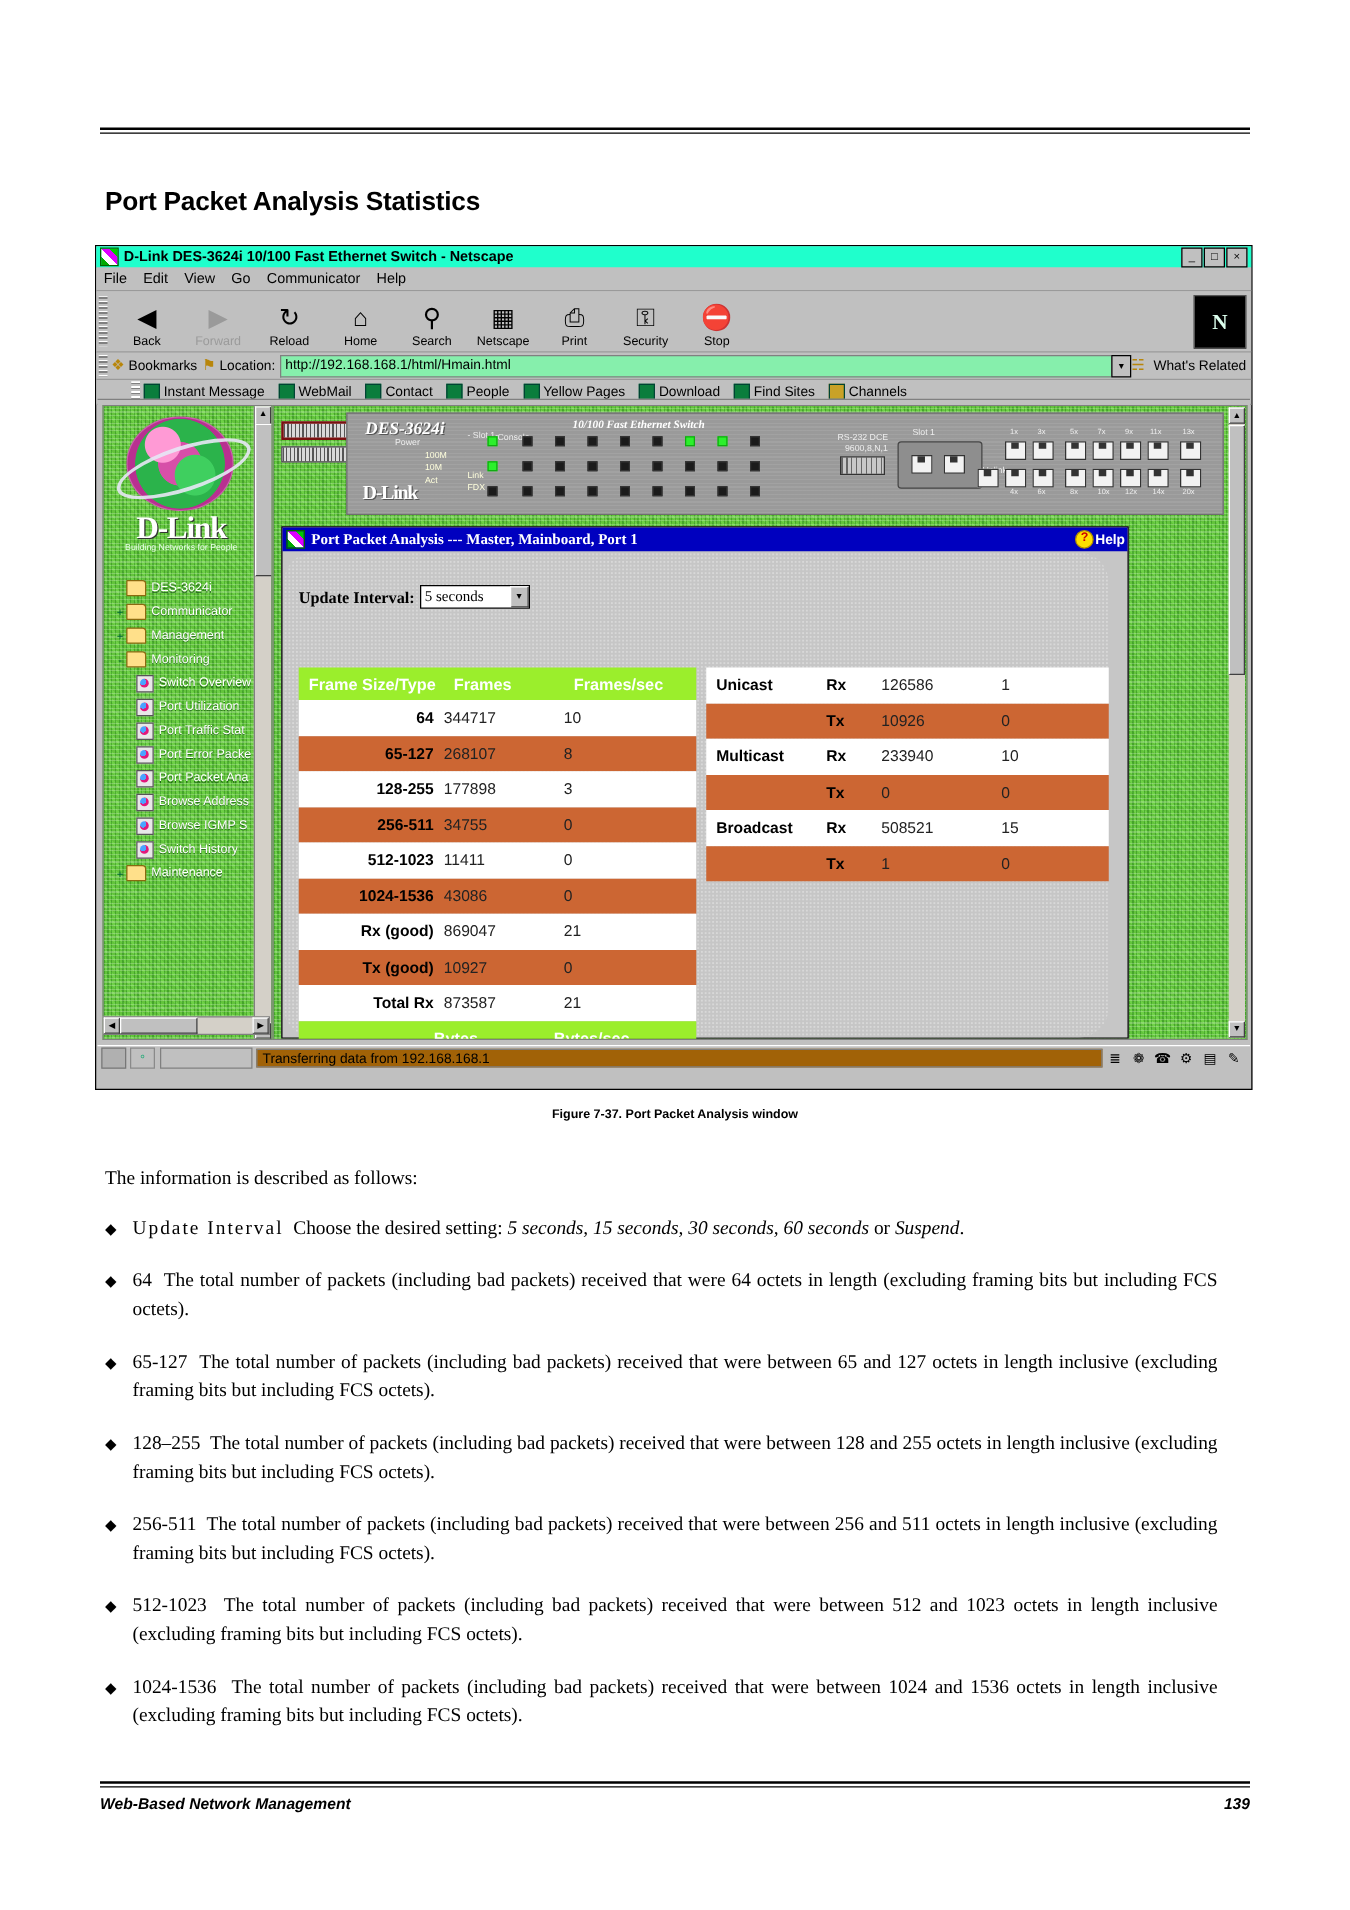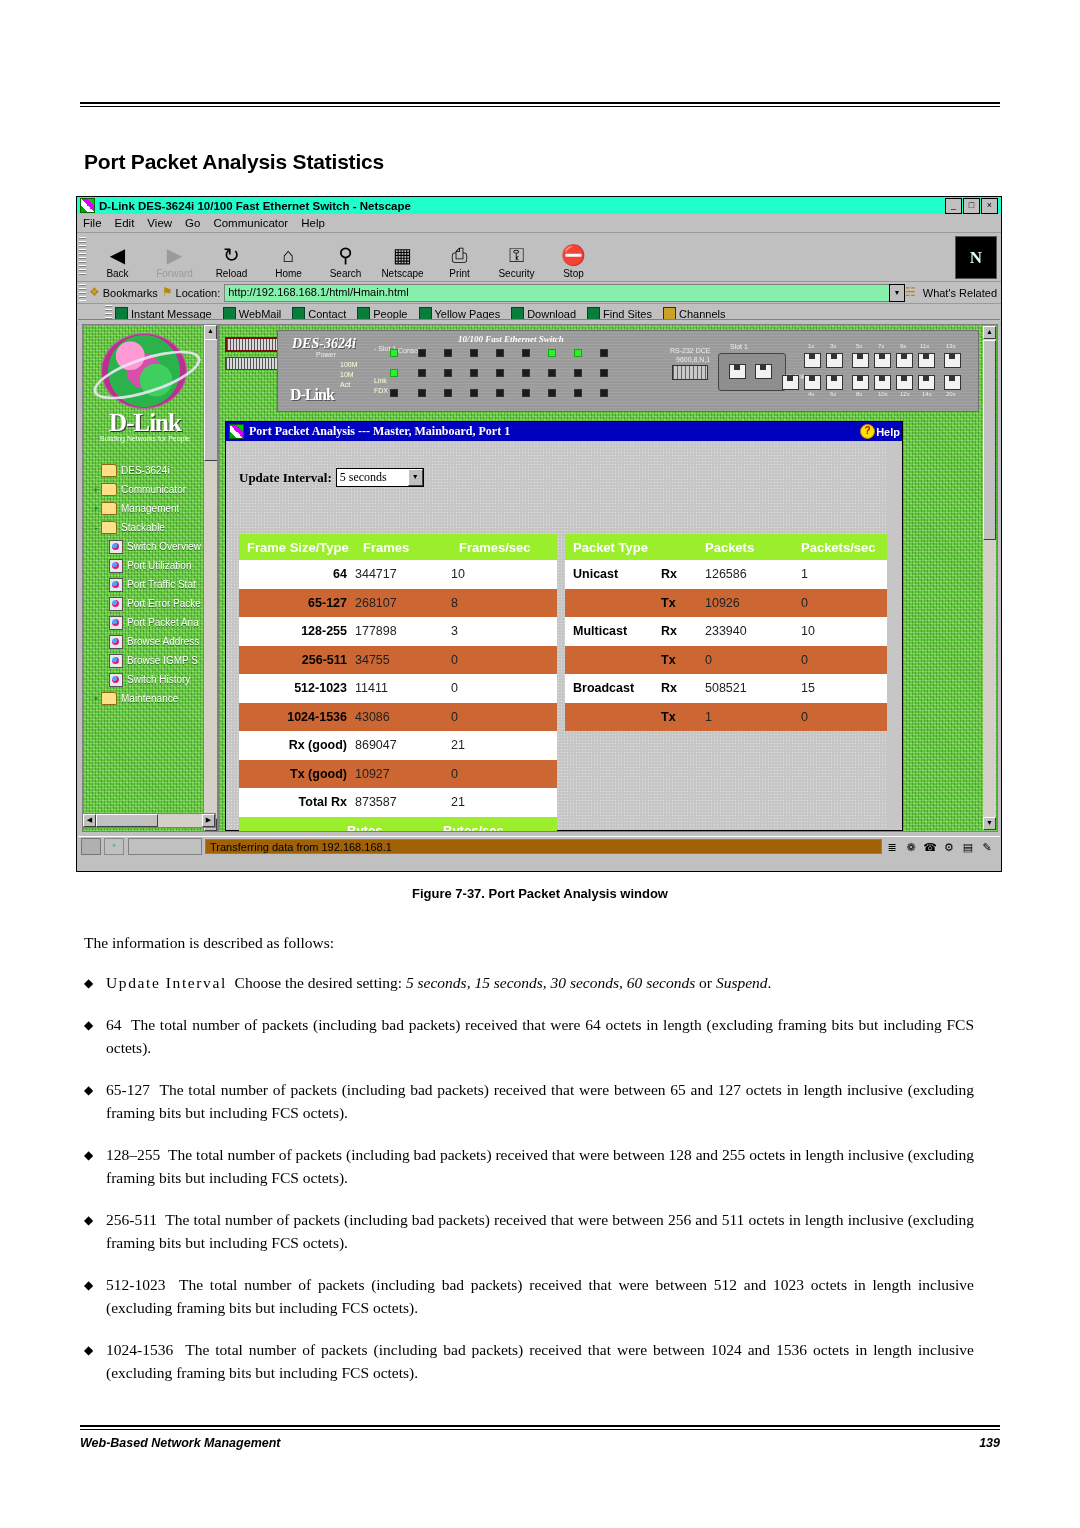--- a/index.html
+++ b/index.html
@@ -156,21 +156,21 @@
            background:linear-gradient(45deg,#0a0 0 25%,#fff 25% 50%,#d0f 50% 75%,#0c0 75%);border:1px solid #060;}
   .app-title-text{flex:1 1 auto;color:#fff;font-family:"Liberation Serif",serif;font-weight:bold;font-size:12px;}
   .help-btn{display:flex;align-items:center;height:17px;padding-right:2px;}
   .help-q{width:13px;height:13px;border-radius:50%;background:#ffe000;border:1px solid #b38f00;
           color:#c00;font-family:"Liberation Sans",sans-serif;font-weight:bold;font-size:10px;
           text-align:center;line-height:12px;margin-right:1px;}
   .help-lab{color:#fff;font-family:"Liberation Sans",sans-serif;font-weight:bold;font-size:11px;}
 
   .app-body{position:absolute;left:1px;top:20px;width:660px;height:388px;background:#c6c6c6;
             background-image:radial-gradient(rgba(255,255,255,.45) .5px,transparent .6px);
-            background-size:3px 3px;}
+            background-size:3px 3px;border-radius:24px;}
   .ui-row{position:absolute;left:12px;top:26px;display:flex;align-items:center;}
   .ui-lab{font-family:"Liberation Serif",serif;font-weight:bold;font-size:13px;color:#000;margin-right:4px;}
   .sel{width:88px;height:19px;background:#fff;border:1px solid #000;display:flex;align-items:center;
        box-sizing:border-box;}
   .sel-val{flex:1 1 auto;font-family:"Liberation Serif",serif;font-size:12px;color:#000;padding-left:3px;}
   .sel-arrow{width:15px;height:17px;background:#c0c0c0;border:1px solid #fff;border-right-color:#404040;
              border-bottom-color:#404040;box-sizing:border-box;text-align:center;font-size:7px;line-height:15px;}
 
   
   .tbl{position:absolute;top:92px;}
@@ -211,21 +211,21 @@
           color:#2a7;font-size:9px;text-align:center;line-height:13px;}
   .st-prog{width:72px;height:15px;margin-left:4px;background:#c0c0c0;border:1px solid #808080;}
   .st-text{flex:1 1 auto;height:15px;margin:0 3px;background:#a16207;border:1px solid #808080;
            font-family:"Liberation Sans",sans-serif;font-size:11px;color:#000;line-height:14px;padding-left:4px;
            box-sizing:border-box;}
   .st-icos{display:flex;gap:5px;padding-right:6px;}
   .st-ico{width:14px;height:14px;font-size:11px;line-height:14px;text-align:center;}
 
   
   .caption{position:absolute;left:0;top:886px;width:1080px;text-align:center;
-           font-family:"Liberation Sans",sans-serif;font-weight:bold;font-size:13px;color:#000;}
+           font-family:"Liberation Sans",sans-serif;font-weight:bold;font-size:10px;color:#000;}
   .body{position:absolute;left:84px;top:932px;width:890px;}
   .para{font-family:"Liberation Serif",serif;font-size:15.5px;color:#000;line-height:1.45;text-align:justify;}
   .bullet-list{margin-top:18px;}
   .bul{display:flex;margin-bottom:19px;}
   .bul .dot{flex:0 0 22px;font-size:12px;line-height:23px;color:#000;}
   .bul .txt{flex:1 1 auto;font-family:"Liberation Serif",serif;font-size:15.5px;color:#000;
             line-height:1.48;text-align:justify;}
   .bul .txt i{font-style:italic;}
   .bul .txt b.term{font-weight:normal;letter-spacing:1.6px;}
 
@@ -382,21 +382,21 @@
             <span class="tlabel">Communicator</span>
           </div>
           <div class="tnode ind1">
             <span class="tplus">+</span>
             <span class="tfolder"></span>
             <span class="tlabel">Management</span>
           </div>
           <div class="tnode ind1">
             <span class="tplus">-</span>
             <span class="tfolder"></span>
-            <span class="tlabel">Stackable</span>
+            <span class="tlabel">Monitoring</span>
           </div>
           <div class="tnode ind2">
             <span class="tdoc"></span>
             <span class="tlabel">Switch Overview</span>
           </div>
           <div class="tnode ind2">
             <span class="tdoc"></span>
             <span class="tlabel">Port Utilization</span>
           </div>
           <div class="tnode ind2">
@@ -616,26 +616,20 @@
               </div>
 
               <div class="foot-head">
                 <div class="sp"></div>
                 <div class="b1">Bytes</div>
                 <div class="b2">Bytes/sec</div>
               </div>
             </div>
 
             <div class="tbl right">
-              <div class="trow head">
-                <div class="r-name">Packet Type</div>
-                <div class="r-dir"></div>
-                <div class="r-pkt">Packets</div>
-                <div class="r-rate">Packets/sec</div>
-              </div>
 
               <div class="trow white">
                 <div class="r-name">Unicast</div>
                 <div class="r-dir">Rx</div>
                 <div class="r-pkt">126586</div>
                 <div class="r-rate">1</div>
               </div>
               <div class="trow orange">
                 <div class="r-name"></div>
                 <div class="r-dir">Tx</div>

